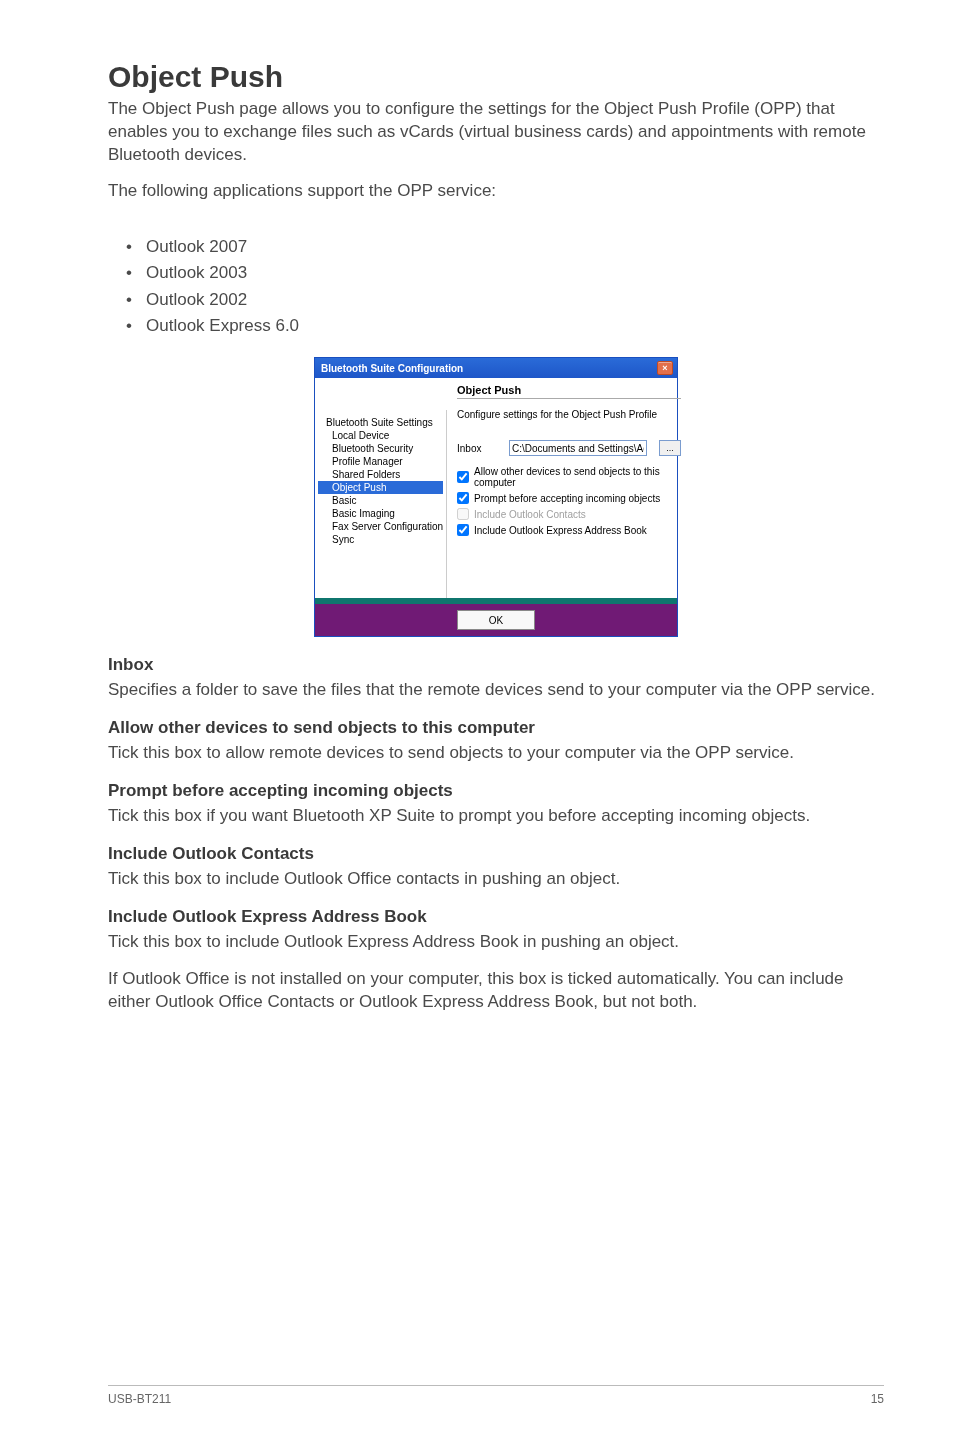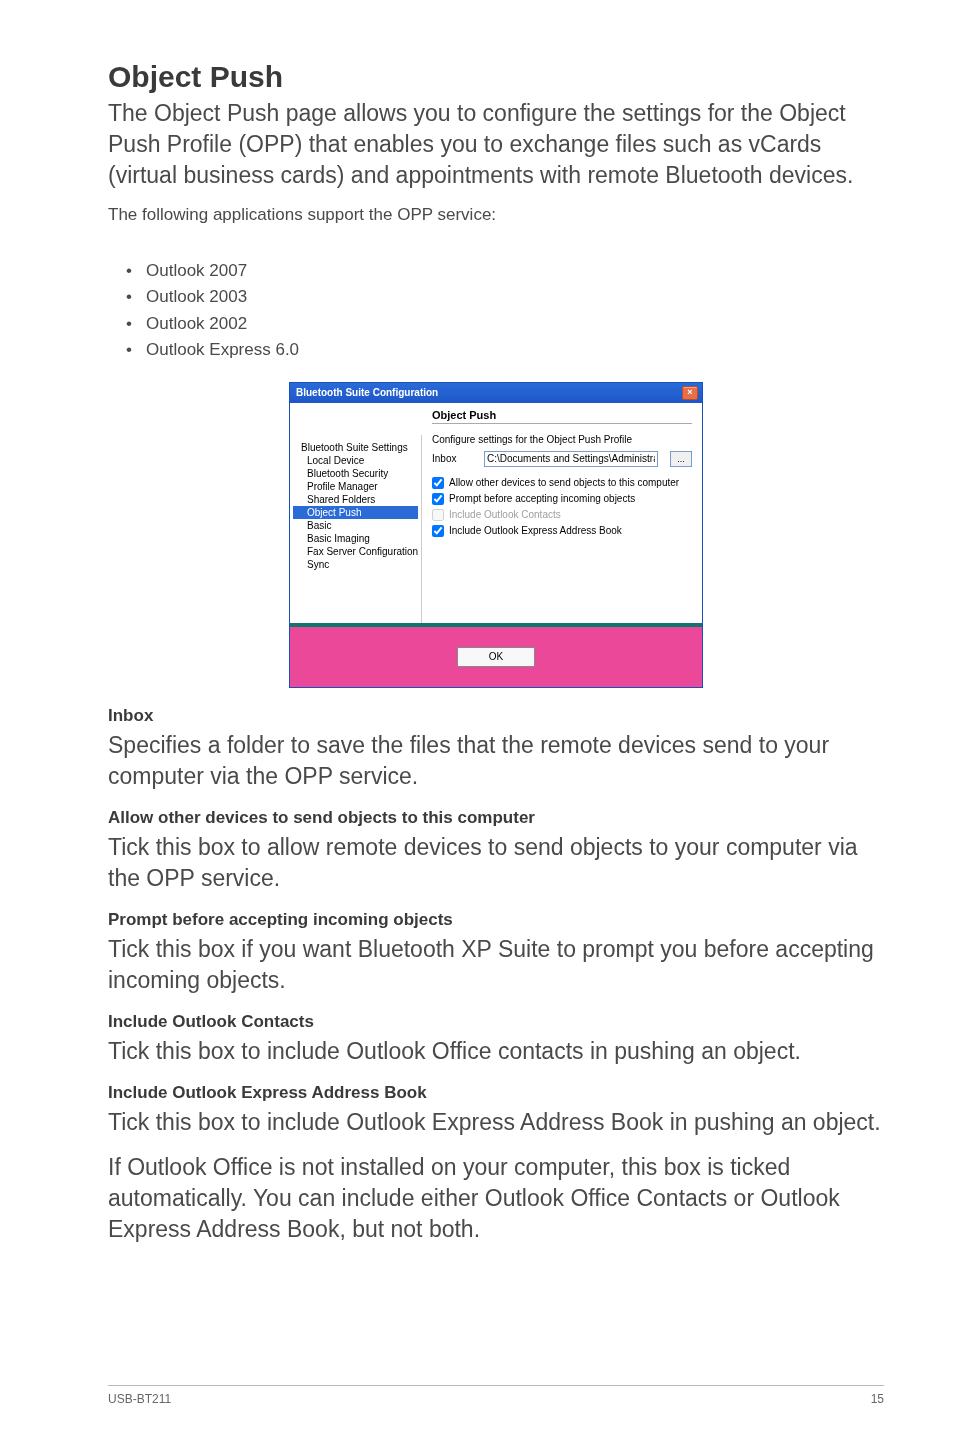--- a/index.html
+++ b/index.html
@@ -11,30 +11,30 @@
     height: 1438px;
     position: relative;
     padding: 60px 70px 0 108px;
   }
   h1 {
     font-size: 30px;
     font-weight: bold;
     color: #3a3a3a;
     margin-bottom: 4px;
   }
-  .intro, .para { font-size: 23px; line-height: 1.35; margin-bottom: 14px; }
+  .intro, .para { font-size: 17px; line-height: 1.35; margin-bottom: 14px; }
   .support-line { font-size: 17px; margin: 14px 0 8px 0; }
   ul.bullets { list-style: none; margin-left: 18px; margin-bottom: 14px; margin-top: 33px; }
   ul.bullets li { font-size: 17px; line-height: 1.55; position: relative; padding-left: 20px; }
   ul.bullets li::before { content: "•"; position: absolute; left: 0; }
   .h3 { font-size: 17px; font-weight: bold; color: #3a3a3a; margin-top: 16px; margin-bottom: 4px; }
   .screenshot-wrap { display: flex; justify-content: center; margin: 18px 0 18px 0; }
   
   .win {
-    width: 414px;
+    width: 364px;
     border: 1px solid #1a4fbf;
     font-size: 10px;
     font-family: Tahoma, Arial, sans-serif;
     background: #fff;
   }
   .titlebar {
     background: linear-gradient(to bottom, #2a6bd8, #1e56c8);
     color: #fff;
     height: 20px;
     display: flex;
@@ -59,32 +59,32 @@
     border-right: 1px solid #ccc;
     color: #000;
     margin-top: 32px;
   }
   .tree-item { padding: 1px 4px 1px 8px; white-space: nowrap; }
   .tree-item.lvl1 { padding-left: 14px; }
   .tree-item.sel { background: #2a6bd8; color: #fff; }
   .panel { flex: 1; padding: 6px 10px 10px 10px; color: #000; min-height: 220px; }
   .panel-title { font-weight: bold; font-size: 11px; margin-bottom: 2px; }
   .panel-sep { border-top: 1px solid #aaa; margin-bottom: 10px; }
-  .desc { margin-bottom: 6px; }
+  .desc { margin-bottom: 20px; }
   .inbox-row { display: flex; align-items: center; gap: 12px; margin-bottom: 10px; }
   .inbox-label { width: 40px; }
   .inbox-input { flex:1; height:16px; border:1px solid #7a9ccf; padding:1px 2px; font-size:10px; font-family:inherit; }
   .browse { width:22px; height:16px; border:1px solid #7a9ccf; background:#f0f0f0; font-size:9px; line-height:12px; padding:0; }
   .chk { display:flex; align-items:center; gap:5px; margin:4px 0; }
   .chk input { width:12px; height:12px; margin:0; }
   .chk.disabled { color:#a0a0a0; }
   .okbar {
-    border-top: 4px solid #0f766e;
-    background: #ec4899;
-    padding: 20px 0;
+    border-top: 6px solid #0f766e;
+    background: #701a75;
+    padding: 6px 0;
     display: flex; justify-content: center;
   }
   .okbtn {
     width: 78px; height: 20px;
     border: 1px solid #888;
     background: #f8f8f8;
     font-size: 10px;
   }
   
   .footer {

